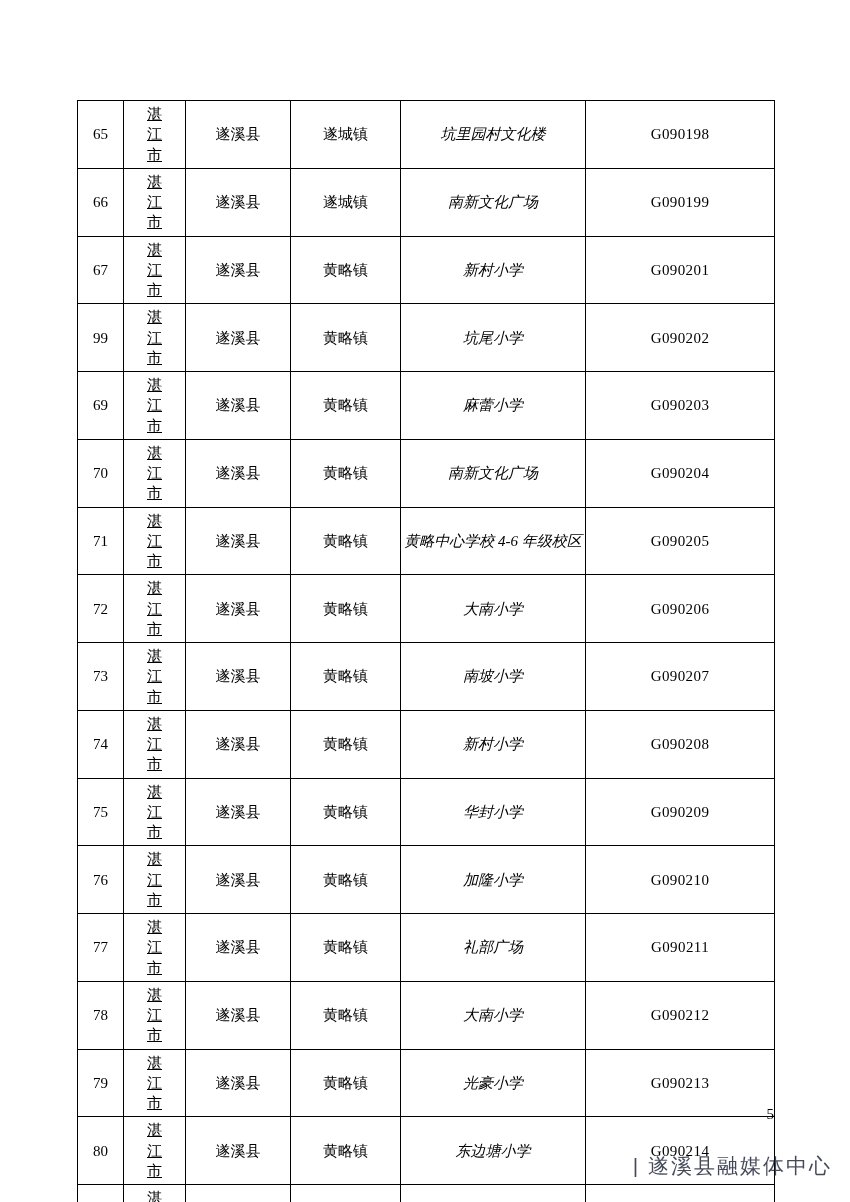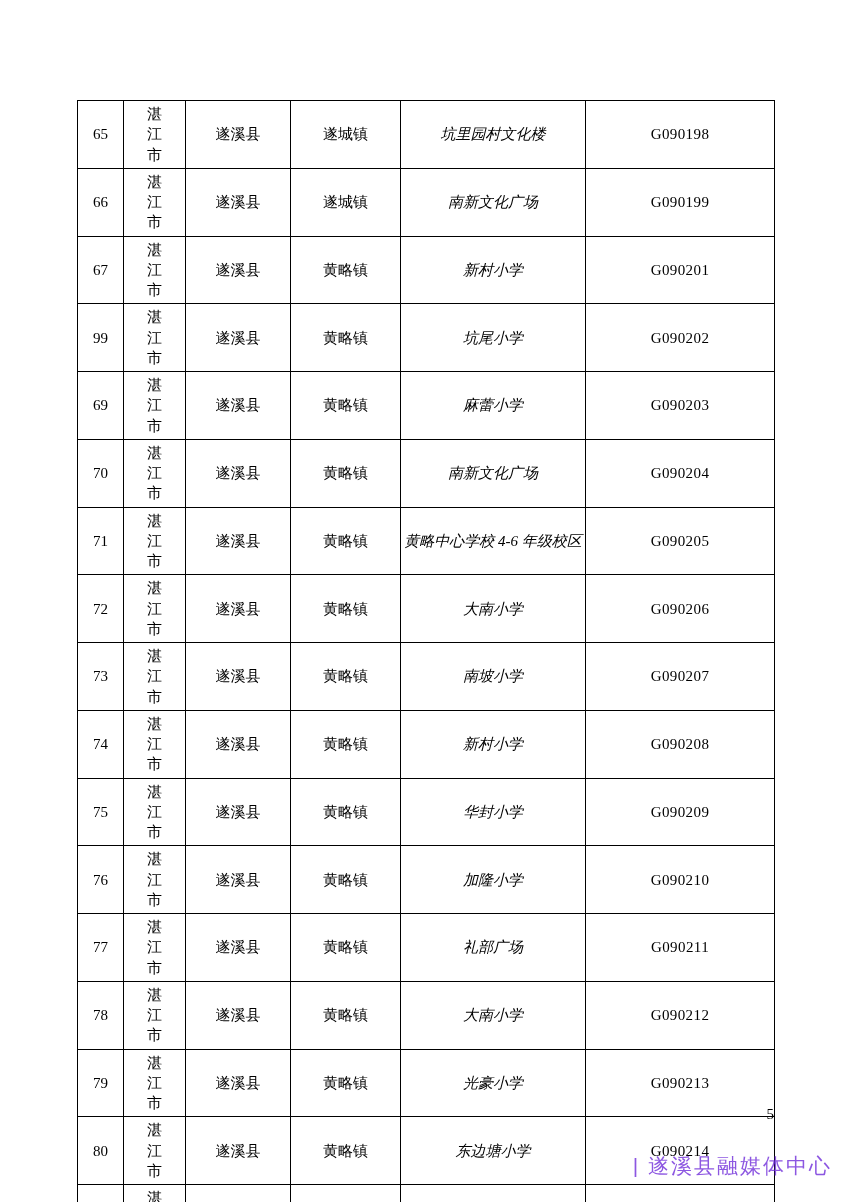--- a/index.html
+++ b/index.html
@@ -54,20 +54,21 @@
     font-size: 15px;
     line-height: 1.15;
     padding: 2px 0;
   }
   td.city .vtext {
     display: block;
     width: 1em;
     margin: 0 auto;
     word-break: break-all;
     white-space: normal;
+    text-decoration: underline;
   }
   td.site  { font-size: 15px; font-style: italic; }
   td.code  {
     font-size: 15px;
     letter-spacing: 0.4px;
   }
 
   .page-number {
     position: absolute;
     right: 76px;
@@ -75,21 +76,21 @@
     font-size: 15px;
     color: #000;
   }
   .watermark {
     position: absolute;
     right: 18px;
     top: 1152px;
     font-family: "Liberation Sans", sans-serif;
     font-size: 21px;
     letter-spacing: 2px;
-    color: #6d28d9;
+    color: #0f172a;
     opacity: 0.78;
     white-space: nowrap;
   }
 </style>
 </head>
 <body>
 
 <div class="page">
 
   <div class="table-wrap">

